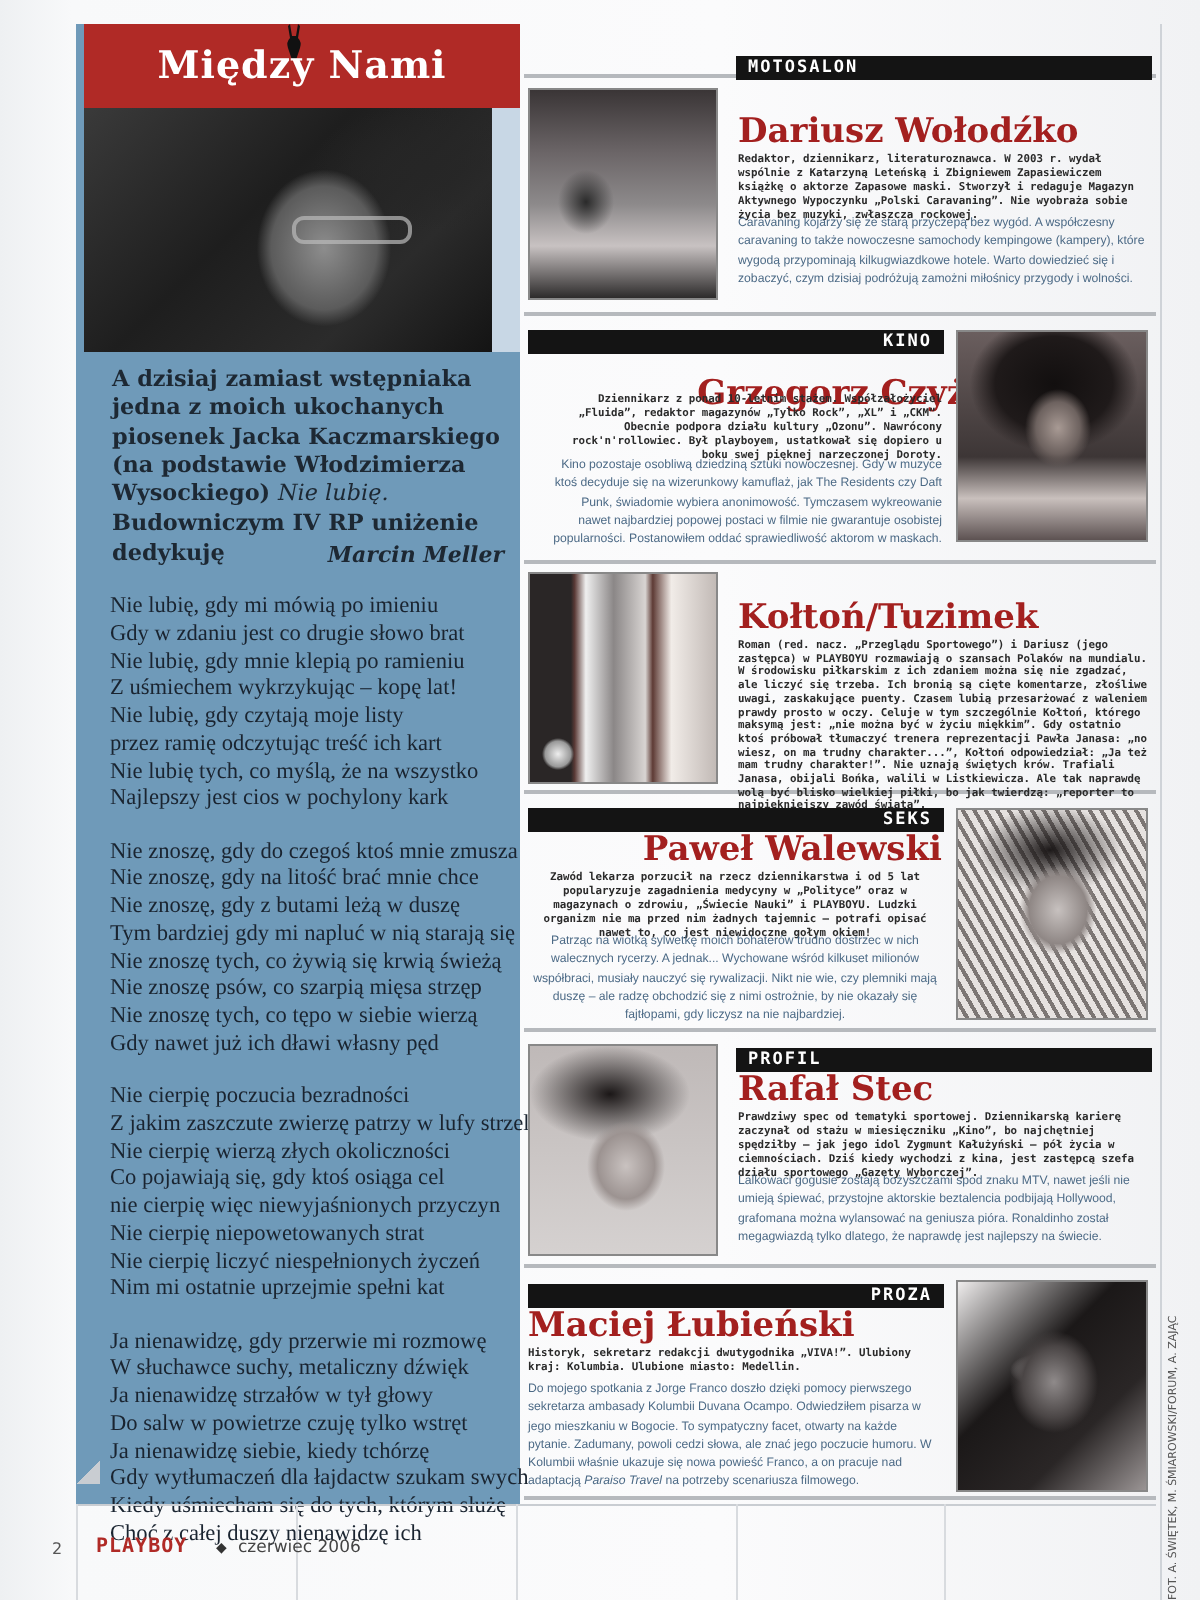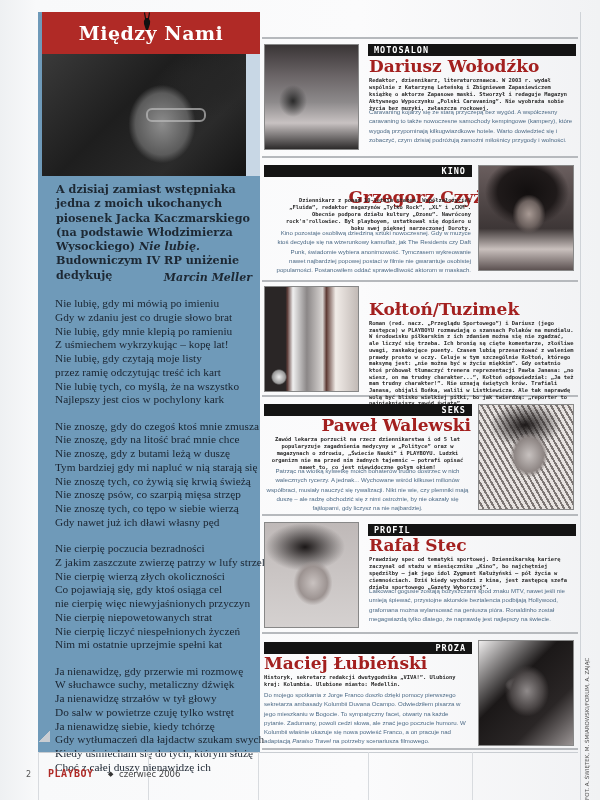--- a/index.html
+++ b/index.html
@@ -17,21 +17,21 @@
   .bunny { position: absolute; left: 142px; top: 12px; width: 10px; height: 18px; }
 
   .hero { position: absolute; left: 42px; top: 54px; width: 218px; height: 122px; background:
     radial-gradient(ellipse 48px 56px at 120px 70px, #8d8d8d 0%, #5b5b5b 55%, transparent 70%),
     radial-gradient(ellipse 70px 40px at 170px 30px, #262626 0%, transparent 80%),
     linear-gradient(135deg, #3a3a3a 0%, #1e1e1e 40%, #2b2b2b 70%, #101010 100%); overflow: hidden; }
   .hero .glasses { position: absolute; left: 104px; top: 54px; width: 60px; height: 14px; border: 2px solid #bbb; border-radius: 6px; opacity: 0.7; }
   .hero-edge { position: absolute; left: 246px; top: 44px; width: 14px; height: 132px; background: #c8d7e5; }
 
   .intro { position: absolute; left: 56px; top: 182px; width: 196px; font-family: "DejaVu Serif", serif; font-size: 11.2px; line-height: 14.3px; font-weight: bold; color: #1d2833; }
-  .intro i { font-style: italic; font-weight: bold; }
+  .intro i { font-style: italic; font-weight: normal; }
   .signature { position: absolute; left: 56px; top: 271px; width: 196px; text-align: right; font-family: "DejaVu Serif", serif; font-style: italic; font-weight: bold; font-size: 11px; color: #1d2833; }
 
   .poem { position: absolute; left: 55px; top: 297px; width: 200px; font-family: "Liberation Serif", serif; font-size: 11.3px; line-height: 13.75px; color: #1a2430; }
   .stanza { margin-bottom: 12.5px; }
   .line { white-space: nowrap; display: block; }
 
   
   .rule { position: absolute; left: 262px; height: 2px; width: 316px; background: #b6b9bd; }
   .photo { position: absolute; background: #444; overflow: hidden; border: 1px solid #888; }
   .cat-bar { position: absolute; height: 12px; background: #141414; color: #fff; font-family: "DejaVu Sans Mono", monospace; font-weight: bold; font-size: 8.5px; line-height: 12px; letter-spacing: 1px; padding: 0 6px; }
@@ -125,21 +125,21 @@
   <div class="rule" style="top:156px"></div>
   <div class="rule" style="top:280px"></div>
   <div class="rule" style="top:395px"></div>
   <div class="rule" style="top:514px"></div>
   <div class="rule" style="top:632px"></div>
   <div class="rule" style="top:748px"></div>
 
   <div class="photo" style="left:264px; top:44px; width:95px; height:106px; background:
        radial-gradient(ellipse 14px 16px at 28px 56px, #2a2a2a 0%, transparent 100%),
        linear-gradient(180deg, #3a3536 0%, #6b6567 30%, #8d8a8b 55%, #c8c2c2 75%, #2d2b2b 100%);"></div>
-  <div class="cat-bar" style="left:368px; top:44px; width:208px;">MOTOSALON</div>
+  <div class="cat-bar" style="left:368px; top:28px; width:208px;">MOTOSALON</div>
   <div class="name" style="left:369px; top:56px;">Dariusz Wołodźko</div>
   <div class="bio" style="left:369px; top:77px; width:206px;">Redaktor, dziennikarz, literaturoznawca. W 2003 r. wydał wspólnie z Katarzyną Leteńską i Zbigniewem Zapasiewiczem książkę o aktorze Zapasowe maski. Stworzył i redaguje Magazyn Aktywnego Wypoczynku „Polski Caravaning”. Nie wyobraża sobie życia bez muzyki, zwłaszcza rockowej.</div>
   <div class="body-text" style="left:369px; top:107px; width:206px;">Caravaning kojarzy się ze starą przyczepą bez wygód. A współczesny caravaning to także nowoczesne samochody kempingowe (kampery), które wygodą przypominają kilkugwiazdkowe hotele. Warto dowiedzieć się i zobaczyć, czym dzisiaj podróżują zamożni miłośnicy przygody i wolności.</div>
 
   <div class="cat-bar right-align" style="left:264px; top:165px; width:208px;">KINO</div>
   <div class="name right-align" style="left:276px; top:176px; width:207px;margin-top:11px;">Grzegorz Czyż</div>
   <div class="bio right-align" style="left:264px; top:197px; width:207px;">Dziennikarz z ponad 10-letnim stażem. Współzałożyciel „Fluida”, redaktor magazynów „Tylko Rock”, „XL” i „CKM”. Obecnie podpora działu kultury „Ozonu”. Nawrócony rock'n'rollowiec. Był playboyem, ustatkował się dopiero u boku swej pięknej narzeczonej Doroty.</div>
   <div class="body-text right-align" style="left:264px; top:228px; width:207px;">Kino pozostaje osobliwą dziedziną sztuki nowoczesnej. Gdy w muzyce ktoś decyduje się na wizerunkowy kamuflaż, jak The Residents czy Daft Punk, świadomie wybiera anonimowość. Tymczasem wykreowanie nawet najbardziej popowej postaci w filmie nie gwarantuje osobistej popularności. Postanowiłem oddać sprawiedliwość aktorom w maskach.</div>
   <div class="photo" style="left:478px; top:165px; width:96px; height:106px; background:
        radial-gradient(ellipse 22px 26px at 50px 48px, #a89a94 0%, #6d625f 50%, transparent 75%),

